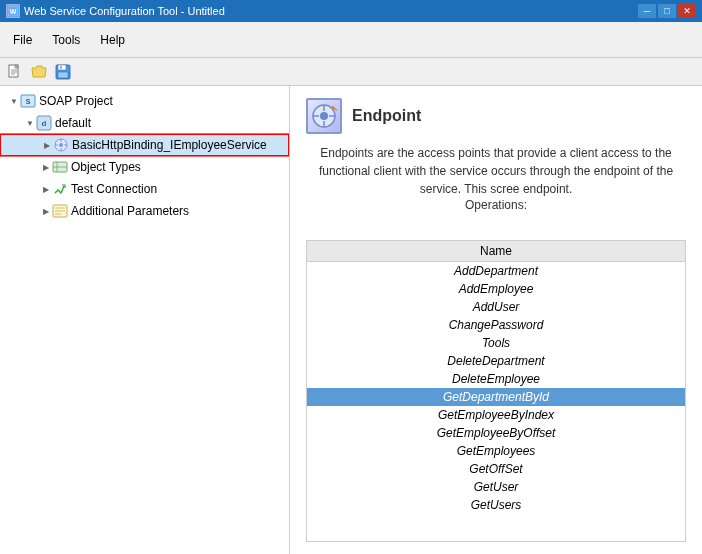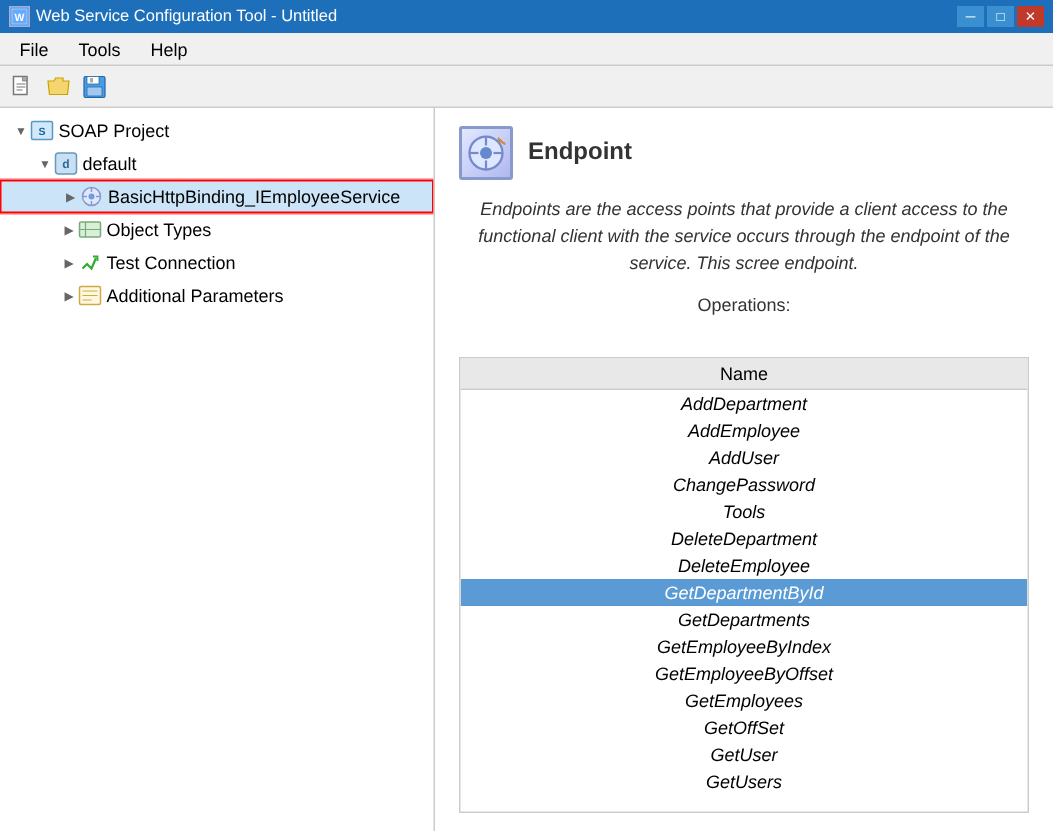--- a/index.html
+++ b/index.html
@@ -55,21 +55,21 @@
       cursor: pointer;
       display: flex;
       align-items: center;
       justify-content: center;
     }
 
     
     .menu-bar {
       background: #f0f0f0;
       border-bottom: 1px solid #ccc;
-      height: 22px;
+      height: 36px;
       display: flex;
       align-items: center;
       padding: 0 4px;
       gap: 2px;
     }
     .menu-item {
       padding: 2px 8px;
       font-size: 12px;
       cursor: pointer;
       border: 1px solid transparent;
@@ -184,22 +184,20 @@
     .endpoint-title {
       font-size: 16px;
       font-weight: bold;
       color: #333;
     }
 
     .endpoint-description {
       font-size: 12px;
       color: #333;
       line-height: 1.5;
-      margin-bottom: 12px;
-      font-style: italic;
     }
 
     .operations-label {
       font-size: 12px;
       font-weight: normal;
       color: #333;
       margin-bottom: 4px;
     }
 
     .operations-table {
@@ -393,21 +391,20 @@
       <div class="operations-header">Name</div>
       <div class="operations-list" id="operations-list">
       <div class="operation-row">AddDepartment</div>
           <div class="operation-row">AddEmployee</div>
           <div class="operation-row">AddUser</div>
           <div class="operation-row">ChangePassword</div>
           <div class="operation-row">Tools</div>
           <div class="operation-row">DeleteDepartment</div>
           <div class="operation-row">DeleteEmployee</div>
           <div class="operation-row selected">GetDepartmentById</div>
-          <div class="operation-row">GetDepartments</div>
           <div class="operation-row">GetEmployeeByIndex</div>
           <div class="operation-row">GetEmployeeByOffset</div>
           <div class="operation-row">GetEmployees</div>
           <div class="operation-row">GetOffSet</div>
           <div class="operation-row">GetUser</div>
           <div class="operation-row">GetUsers</div>
         </div>
     </div>
 
   </div>

